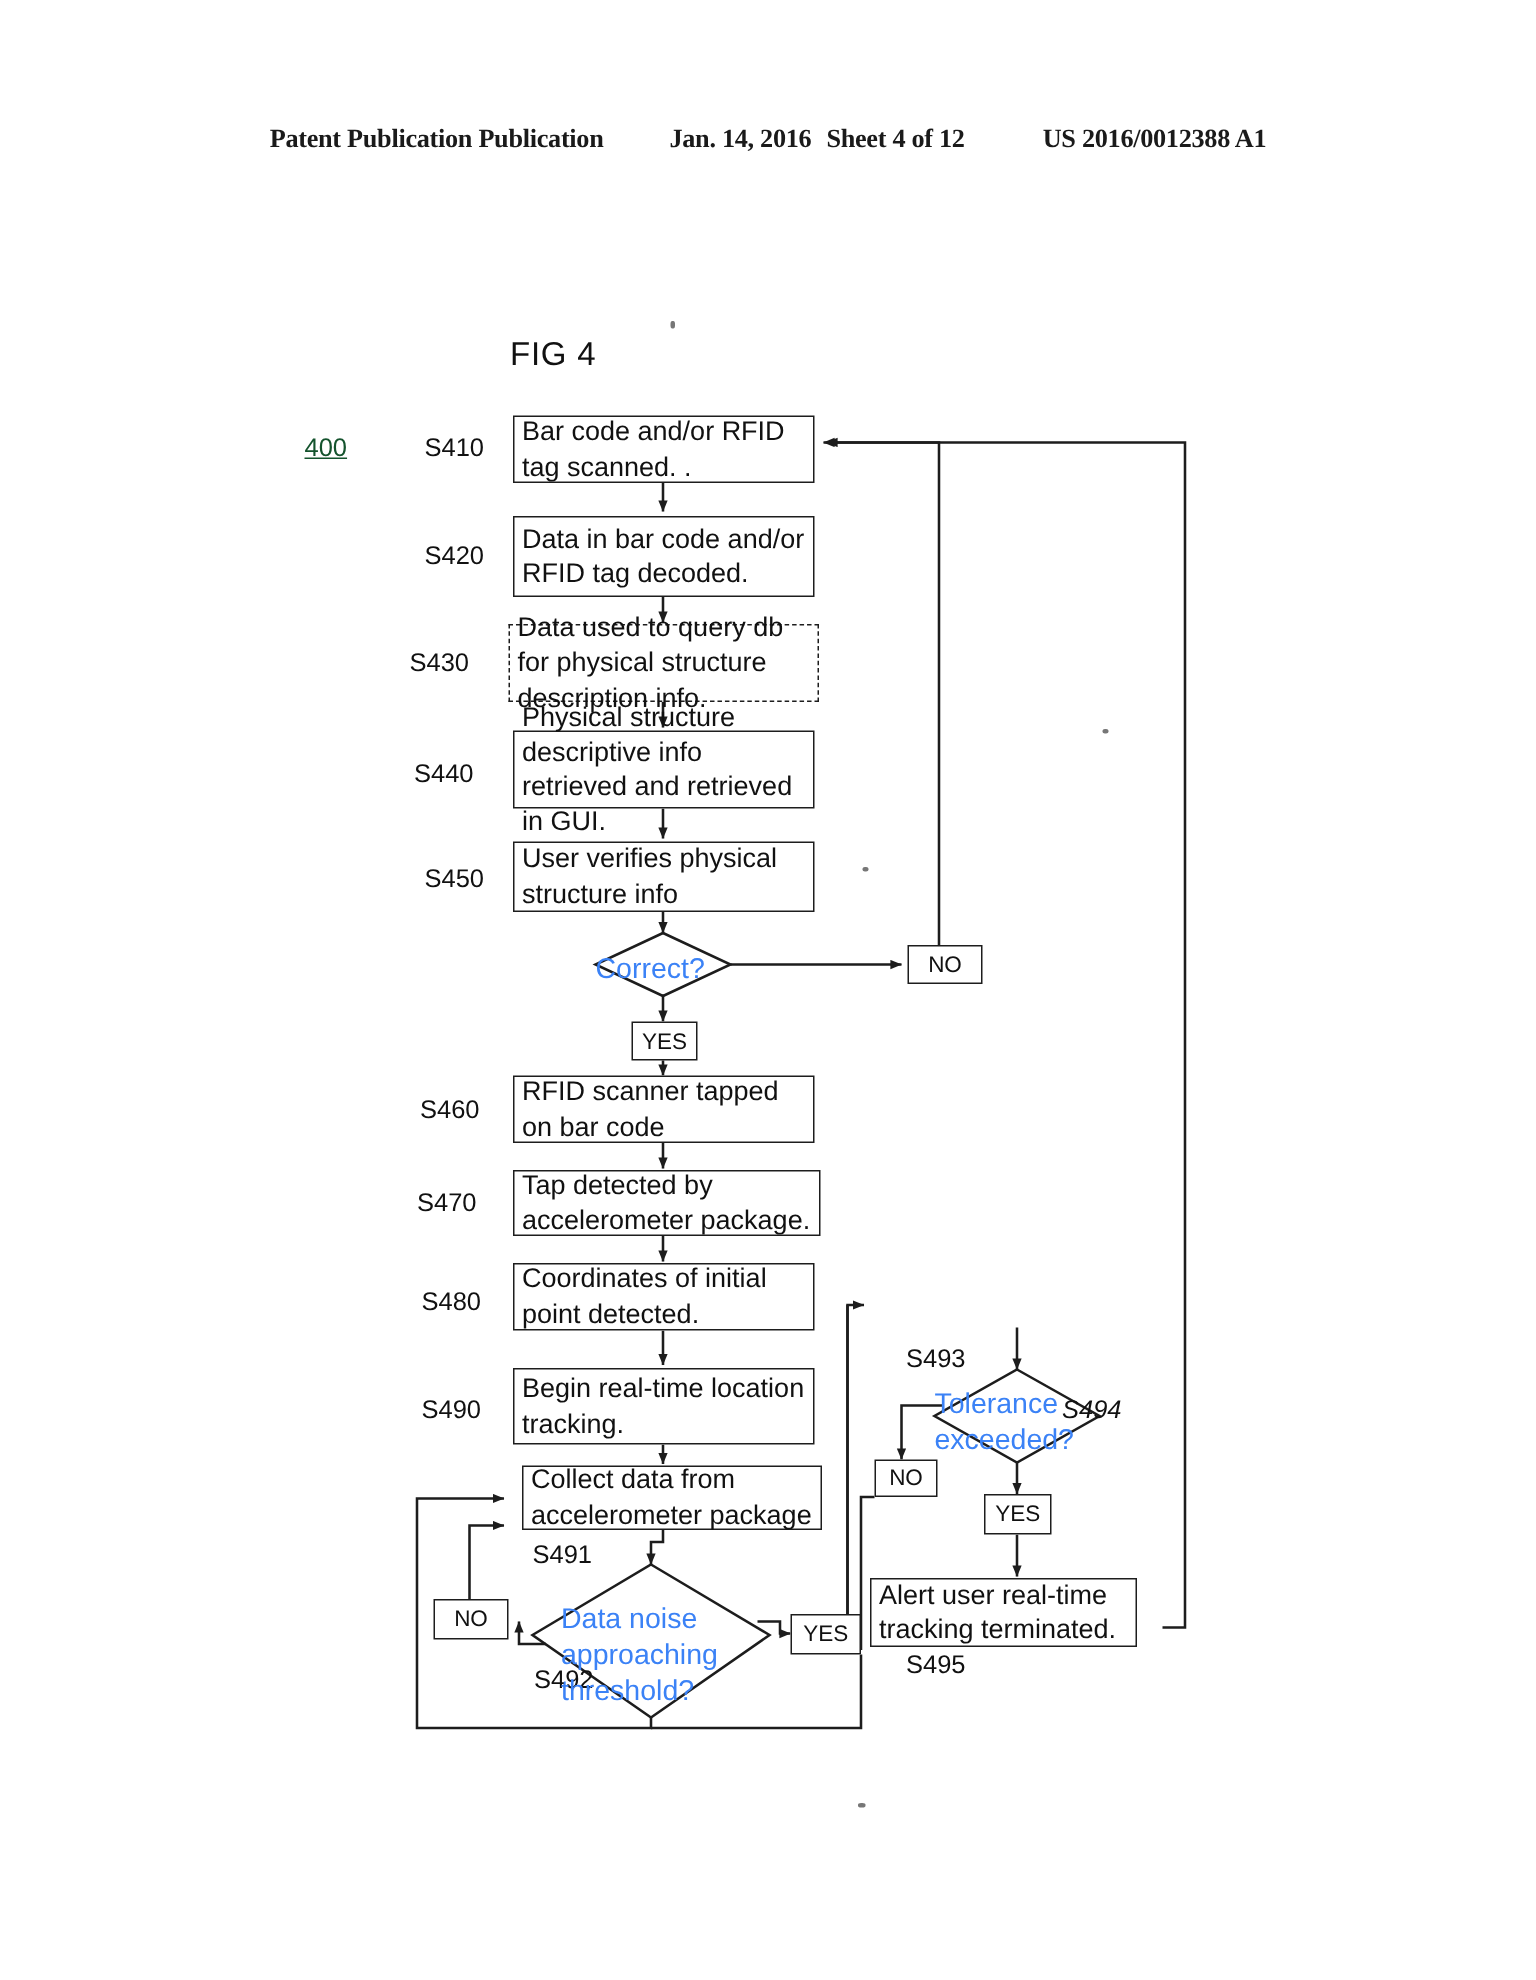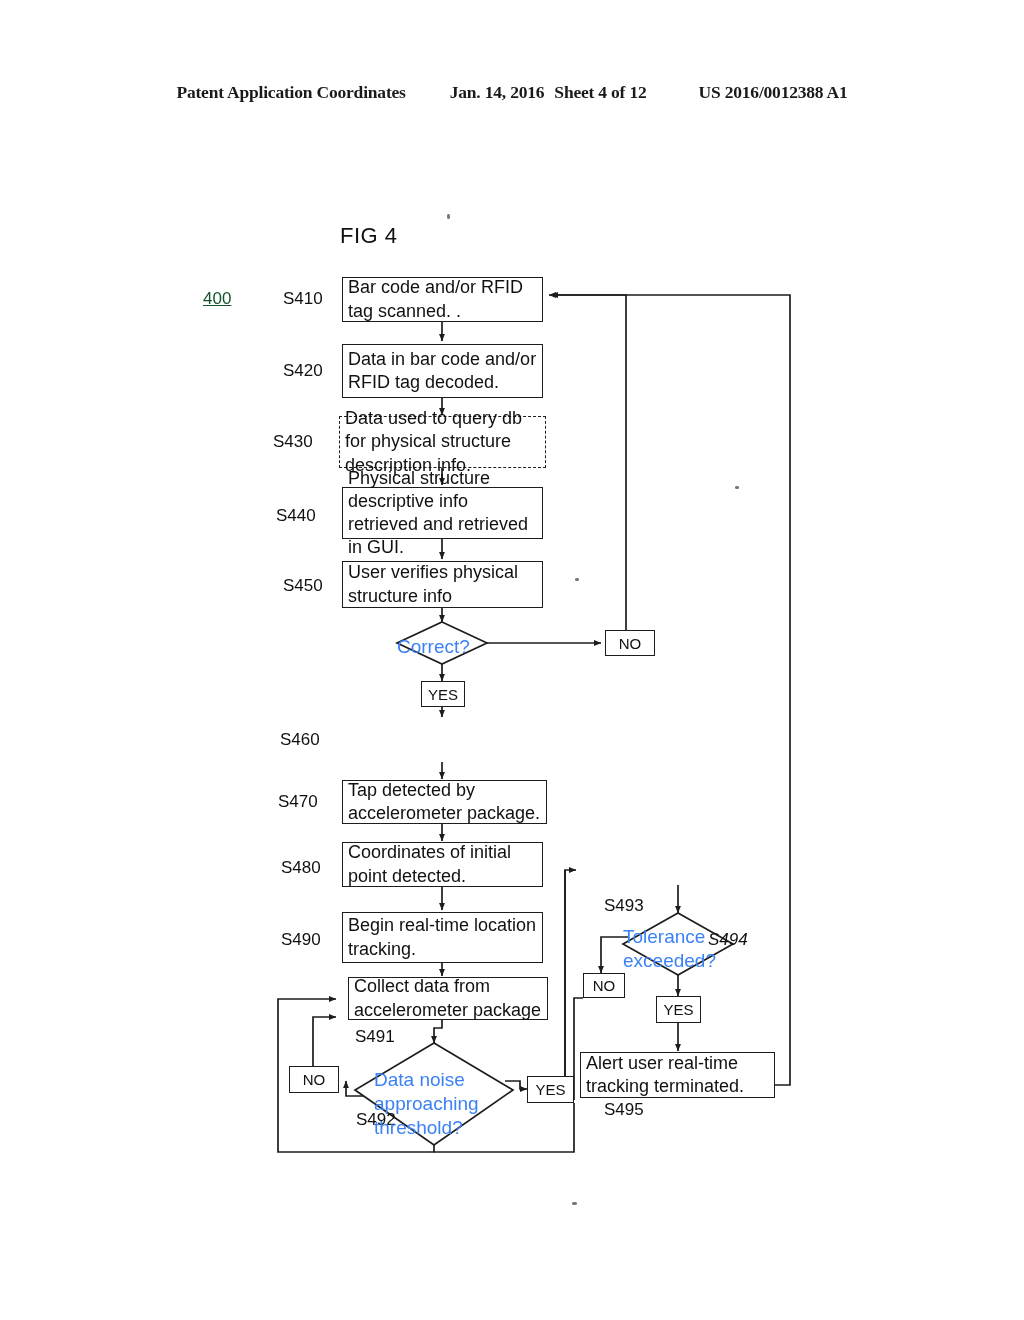--- a/index.html
+++ b/index.html
@@ -125,21 +125,21 @@
   .speck {
     position: absolute;
     background: #777;
     border-radius: 40%;
   }
 </style>
 </head>
 <body>
 
 <div id="patent-header">
-  <span class="h-pub">Patent Application Coordinates</span>
+  <span class="h-pub">Patent Publication Publication</span>
   <span class="h-date">Jan. 14, 2016</span>
   <span class="h-sheet">Sheet 4 of 12</span>
   <span class="h-num">US 2016/0012388 A1</span>
 </div>
 
 <div id="figure-canvas">
 
   <svg width="1024" height="1320" viewBox="0 0 1024 1320">
     <defs>
       <marker id="arrow" markerWidth="9" markerHeight="9" refX="7.4" refY="3.1" orient="auto" markerUnits="userSpaceOnUse">
@@ -220,31 +220,32 @@
   <div class="proc-box" style="left:342px; top:277px; width:201px; height:45px;">Bar code and/or RFID tag scanned.  .</div>
 
   <div class="proc-box" style="left:342px; top:344px; width:201px; height:54px;">Data in bar code and/or RFID tag decoded.</div>
 
   <div class="proc-box dashed" style="left:339px; top:416px; width:207px; height:52px;">Data used to query db for physical structure description info.</div>
 
   <div class="proc-box" style="left:342px; top:487px; width:201px; height:52px;">Physical structure descriptive info retrieved and retrieved in GUI.</div>
 
   <div class="proc-box" style="left:342px; top:561px; width:201px; height:47px;">User verifies physical structure info</div>
 
+  <div class="proc-box" style="left:342px; top:717px; width:201px; height:45px;">RFID scanner tapped on bar code</div>
 
   <div class="proc-box" style="left:342px; top:780px; width:205px; height:44px;">Tap detected by accelerometer package.</div>
 
   <div class="proc-box" style="left:342px; top:842px; width:201px; height:45px;">Coordinates of initial point detected.</div>
 
   <div class="proc-box" style="left:342px; top:912px; width:201px; height:51px;">Begin real-time location tracking.</div>
 
   <div class="proc-box" style="left:348px; top:977px; width:200px; height:43px;">Collect data from accelerometer package</div>
 
 
-  <div class="proc-box" style="left:580px; top:1052px; width:195px; height:46px;">Alert user real-time tracking terminated.</div>
+  <div class="proc-box" style="left:580px; top:1052px; width:178px; height:46px;">Alert user real-time tracking terminated.</div>
 
   <div class="diamond-text" style="left:397px; top:635px; width:90px;">Correct?</div>
 
   <div class="diamond-text" style="left:374px; top:1068px; width:120px;">Data noise approaching threshold?</div>
 
   <div class="diamond-text" style="left:623px; top:925px; width:110px;">Tolerance exceeded?</div>
 
   <div class="tag-box" style="left:605px; top:630px; width:50px; height:26px;">NO</div>
 
   <div class="tag-box" style="left:421px; top:681px; width:44px; height:26px;">YES</div>

